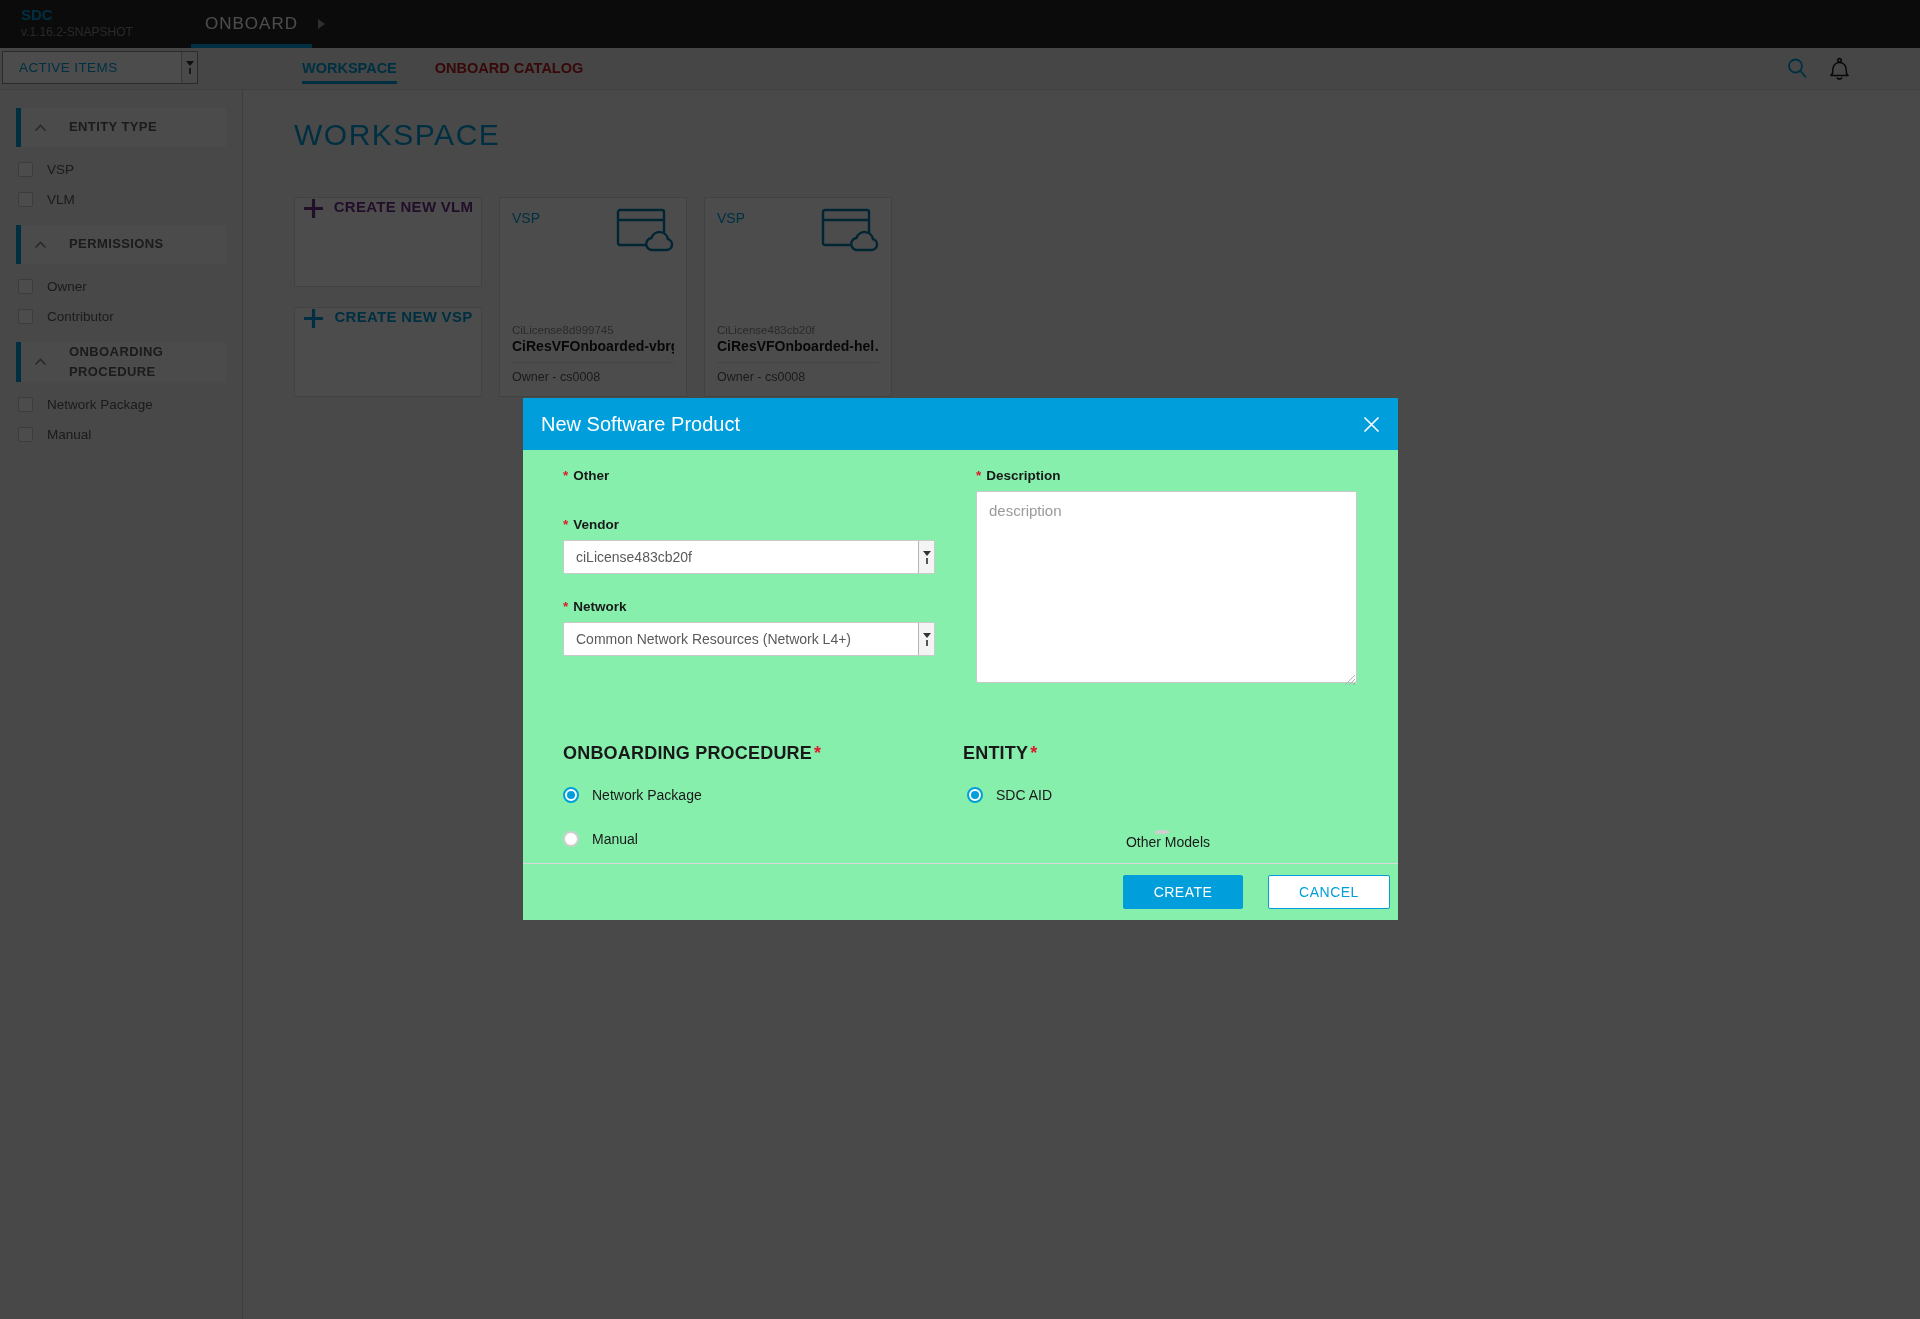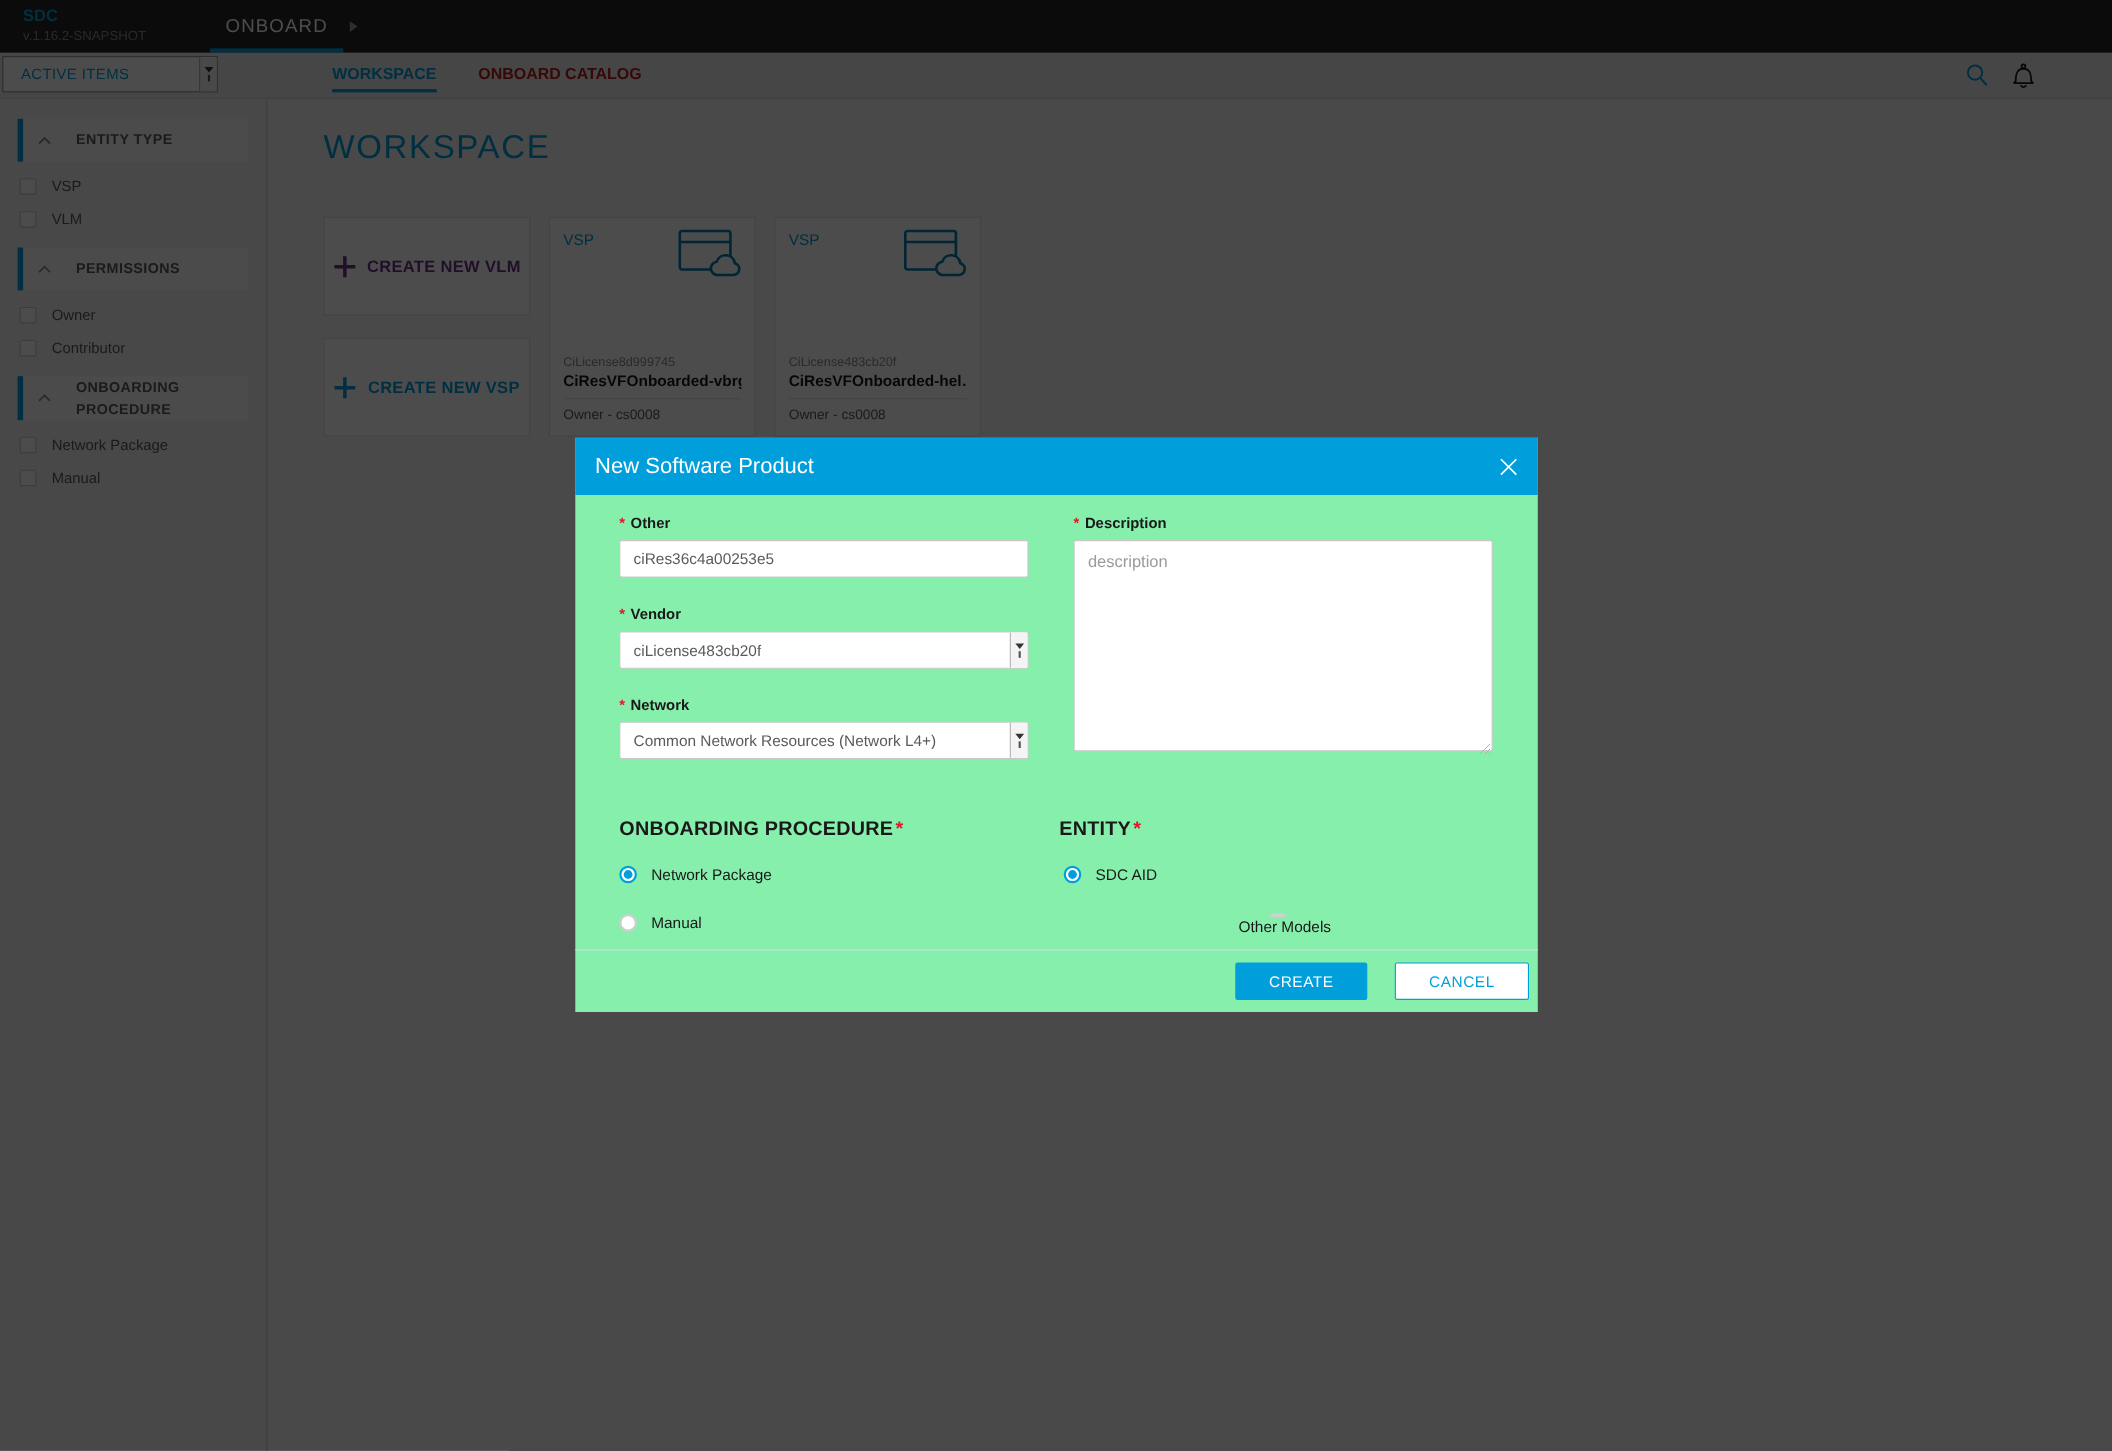--- a/index.html
+++ b/index.html
@@ -40,21 +40,21 @@
   .f-section .sec-lbl{margin-left:22px;color:#5a5a5a;font-size:13px;font-weight:bold;letter-spacing:.4px;width:130px;line-height:1.55;}
   .f-row{display:flex;align-items:center;margin:15px 0 15px 18px;}
   .checkbox{width:15px;height:15px;background:#fdfdfd;border:1px solid #c9c9c9;border-radius:2px;box-sizing:border-box;}
   .f-row .cb-lbl{margin-left:14px;color:#5a5a5a;font-size:13.5px;}
 
   
   .content{position:absolute;left:244px;top:90px;right:0;bottom:0;background:#f4f4f4;}
   .page-title{position:absolute;left:50px;top:28px;font-size:30px;font-weight:300;letter-spacing:1.5px;color:#009fdb;margin:0;}
   .cards{position:absolute;left:50px;top:107px;display:flex;gap:17px;}
   .create-col{display:flex;flex-direction:column;gap:20px;width:188px;}
-  .create-card{height:90px;background:#ffffff;border:1px solid #dedede;box-sizing:border-box;display:flex;align-items:center;justify-content:center;gap:10px;cursor:pointer;}
+  .create-card{height:90px;background:#ffffff;border:1px solid #dedede;box-sizing:border-box;display:flex;justify-content:center;gap:10px;cursor:pointer;}
   .create-card .cc-lbl{font-size:15px;font-weight:bold;letter-spacing:.3px;}
   .create-card.vlm .cc-lbl{color:#702f8a;}
   .create-card.vsp .cc-lbl{color:#009fdb;}
   .vsp-card{width:188px;height:200px;background:#ffffff;border:1px solid #dedede;box-sizing:border-box;
             padding:10px 12px 12px 12px;display:flex;flex-direction:column;cursor:pointer;}
   .vsp-card .top-row{display:flex;justify-content:space-between;align-items:flex-start;}
   .vsp-type{color:#009fdb;font-size:14px;margin-top:2px;}
   .vsp-card .spacer{flex:1;}
   .vendor-sm{color:#8c8c8c;font-size:11.5px;white-space:nowrap;overflow:hidden;}
   .vsp-name{color:#191919;font-size:14px;font-weight:bold;white-space:nowrap;overflow:hidden;margin-top:2px;}
@@ -271,21 +271,20 @@
           <path d="M1.5 1.5 L15.5 15.5 M15.5 1.5 L1.5 15.5" stroke="#ffffff" stroke-width="1.6"></path>
         </svg>
     </span>
   </div>
 
   <div class="col-left">
     <div class="fld-label">
       <span class="req">*</span>
       <span>Other</span>
     </div>
-    <input class="txt-input" type="text" value="ciRes36c4a00253e5" style="">
     <div class="fld-gap"></div>
 
     <div class="fld-label">
       <span class="req">*</span>
       <span>Vendor</span>
     </div>
     <div class="select-box">
       <span class="sel-val">ciLicense483cb20f</span>
       <span class="sel-strip">
           <span class="caret"></span>

